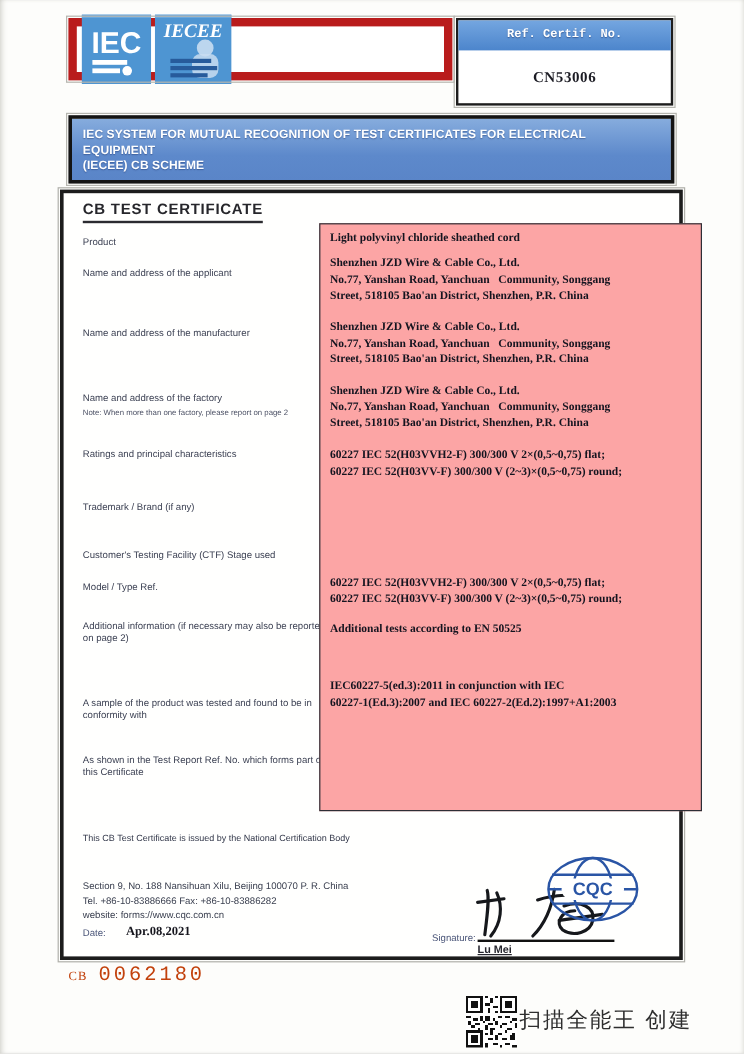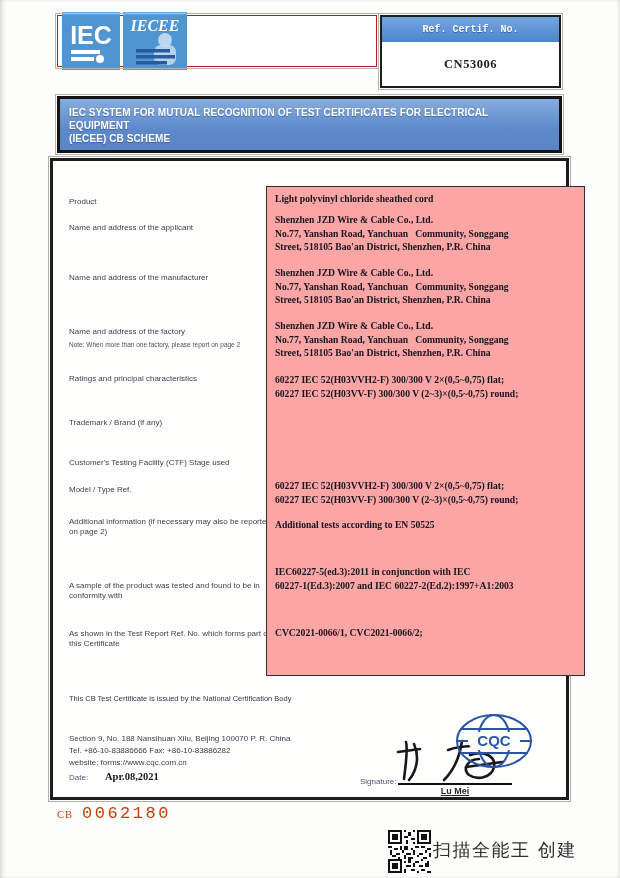--- a/index.html
+++ b/index.html
@@ -2,21 +2,21 @@
 <html><head>
 <meta charset="utf-8">
 <style>
   * { margin:0; padding:0; box-sizing:border-box; }
   body { background:#d8d8d4; font-family:"Liberation Sans", sans-serif; }
   .page { position:relative; width:620px; height:878px; background:#fdfdfb; overflow:hidden;
           box-shadow: inset 4px 0 6px -4px #b9b9b2, inset -2px 0 4px -2px #cfcfc8; }
 
   
   .logo-box { position:absolute; left:57px; top:15px; width:320px; height:52px;
-              border:1px solid #b91c1c; outline:1px solid #b6b6b0; outline-offset:1px;
+              border:7px solid #b91c1c; outline:1px solid #b6b6b0; outline-offset:1px;
               background:#fff; display:flex; align-items:center; gap:3px; padding:4px 4px; }
   .ref-box { position:absolute; left:380px; top:15px; width:181px; height:73px;
              border:2px solid #1d1d1d; outline:1px solid #b6b6b0; outline-offset:1px; background:#fff; }
   .ref-head { height:25px; background:linear-gradient(180deg,#74a6e0,#4c85cc);
               color:#fff; font-weight:bold; font-size:10px; display:flex; align-items:center; justify-content:center;
               text-shadow:0 1px 1px rgba(20,40,90,.5);font-family:Liberation Mono, monospace; }
   .ref-val { height:44px; display:flex; align-items:center; justify-content:center;
              font-family:"Liberation Serif", serif; font-size:12.5px; font-weight:600; color:#1c1c24; letter-spacing:.5px; }
 
   
@@ -37,21 +37,21 @@
   .val { position:absolute; left:8px; width:280px; font-family:"Liberation Serif", serif; font-weight:bold;
          font-size:9.6px; line-height:13.5px; color:#14141f; white-space:pre-wrap; }
 
   .issued { position:absolute; left:16px; top:533px; font-size:7.5px; color:#33384a; }
   .org-name { position:absolute; left:16px; top:555px; font-size:13.5px; font-weight:bold; color:#1f1f24; letter-spacing:.3px; }
   .org-line { position:absolute; left:16px; font-size:8px; color:#3b4050; }
   .date-label, .sig-label { position:absolute; font-size:8px; color:#4a5578; }
   .date-value { position:absolute; left:52px; top:610px; font-family:"Liberation Serif", serif; font-weight:bold;
                 font-size:10.5px; color:#16161e; }
   .sig-line { position:absolute; left:345px; top:622px; width:114px; border-top:2px solid #111; }
-  .sig-name { position:absolute; left:345px; top:625px; width:114px; text-align:center; font-size:9px; font-weight:bold; color:#26262e;text-decoration:underline; }
+  .sig-name { position:absolute; left:345px; top:625px; width:114px; text-align:left; font-size:9px; font-weight:bold; color:#26262e;text-decoration:underline; }
   .sig-hand { position:absolute; left:337px; top:576px; }
   .cqc-logo { position:absolute; left:400px; top:551px; }
 
   
   .stamp { position:absolute; left:57px; top:804px; display:flex; align-items:baseline; gap:9px; color:#c2410c; }
   .stamp-cb { font-family:"Liberation Serif", serif; font-size:10.5px; letter-spacing:1px; }
   .stamp-num { font-family:"Liberation Mono", monospace; font-size:17px; letter-spacing:2.5px; }
   .qr { position:absolute; left:388px; top:830px; }
   .wm-text { position:absolute; left:433px; top:838px; font-size:18px; color:#2e2e2e; letter-spacing:1.5px;
              font-family:"DejaVu Sans", sans-serif; }
@@ -84,20 +84,21 @@
 
   <div class="ref-box">
     <div class="ref-head">Ref. Certif. No.</div>
     <div class="ref-val">CN53006</div>
   </div>
 
   <div class="banner">IEC SYSTEM FOR MUTUAL RECOGNITION OF TEST CERTIFICATES FOR ELECTRICAL EQUIPMENT
 (IECEE) CB SCHEME</div>
 
   <div class="frame">
+    <div class="cert-title">CB TEST CERTIFICATE</div>
 
     <div class="flabel" style="top:36px">Product</div>
     <div class="flabel" style="top:62px">Name and address of the applicant</div>
     <div class="flabel" style="top:112px">Name and address of the manufacturer</div>
     <div class="flabel" style="top:166px">Name and address of the factory</div>
     <div class="fnote" style="top:180px">Note: When more than one factory, please report on page 2</div>
     <div class="flabel" style="top:213px">Ratings and principal characteristics</div>
     <div class="flabel" style="top:257px">Trademark / Brand (if any)</div>
     <div class="flabel" style="top:297px">Customer's Testing Facility (CTF) Stage used</div>
     <div class="flabel" style="top:324px">Model / Type Ref.</div>
@@ -116,21 +117,20 @@
       <div class="val" style="top:132px">Shenzhen JZD Wire &amp; Cable Co., Ltd.
 No.77, Yanshan Road, Yanchuan   Community, Songgang
 Street, 518105 Bao'an District, Shenzhen, P.R. China</div>
       <div class="val" style="top:186px">60227 IEC 52(H03VVH2-F) 300/300 V 2×(0,5~0,75) flat;
 60227 IEC 52(H03VV-F) 300/300 V (2~3)×(0,5~0,75) round;</div>
       <div class="val" style="top:292px">60227 IEC 52(H03VVH2-F) 300/300 V 2×(0,5~0,75) flat;
 60227 IEC 52(H03VV-F) 300/300 V (2~3)×(0,5~0,75) round;</div>
       <div class="val" style="top:331px">Additional tests according to EN 50525</div>
       <div class="val" style="top:378px">IEC60227-5(ed.3):2011 in conjunction with IEC
 60227-1(Ed.3):2007 and IEC 60227-2(Ed.2):1997+A1:2003</div>
-      <div class="val" style="top:439px">CVC2021-0066/1, CVC2021-0066/2;</div>
     </div>
 
     <div class="issued">This CB Test Certificate is issued by the National Certification Body</div>
     <div class="org-line" style="top:573px">Section 9, No. 188 Nansihuan Xilu, Beijing 100070 P. R. China</div>
     <div class="org-line" style="top:585px">Tel. +86-10-83886666      Fax: +86-10-83886282</div>
     <div class="org-line" style="top:597px">website: forms://www.cqc.com.cn</div>
 
     <div class="date-label" style="left:16px; top:612px">Date:</div>
     <div class="date-value">Apr.08,2021</div>
 

